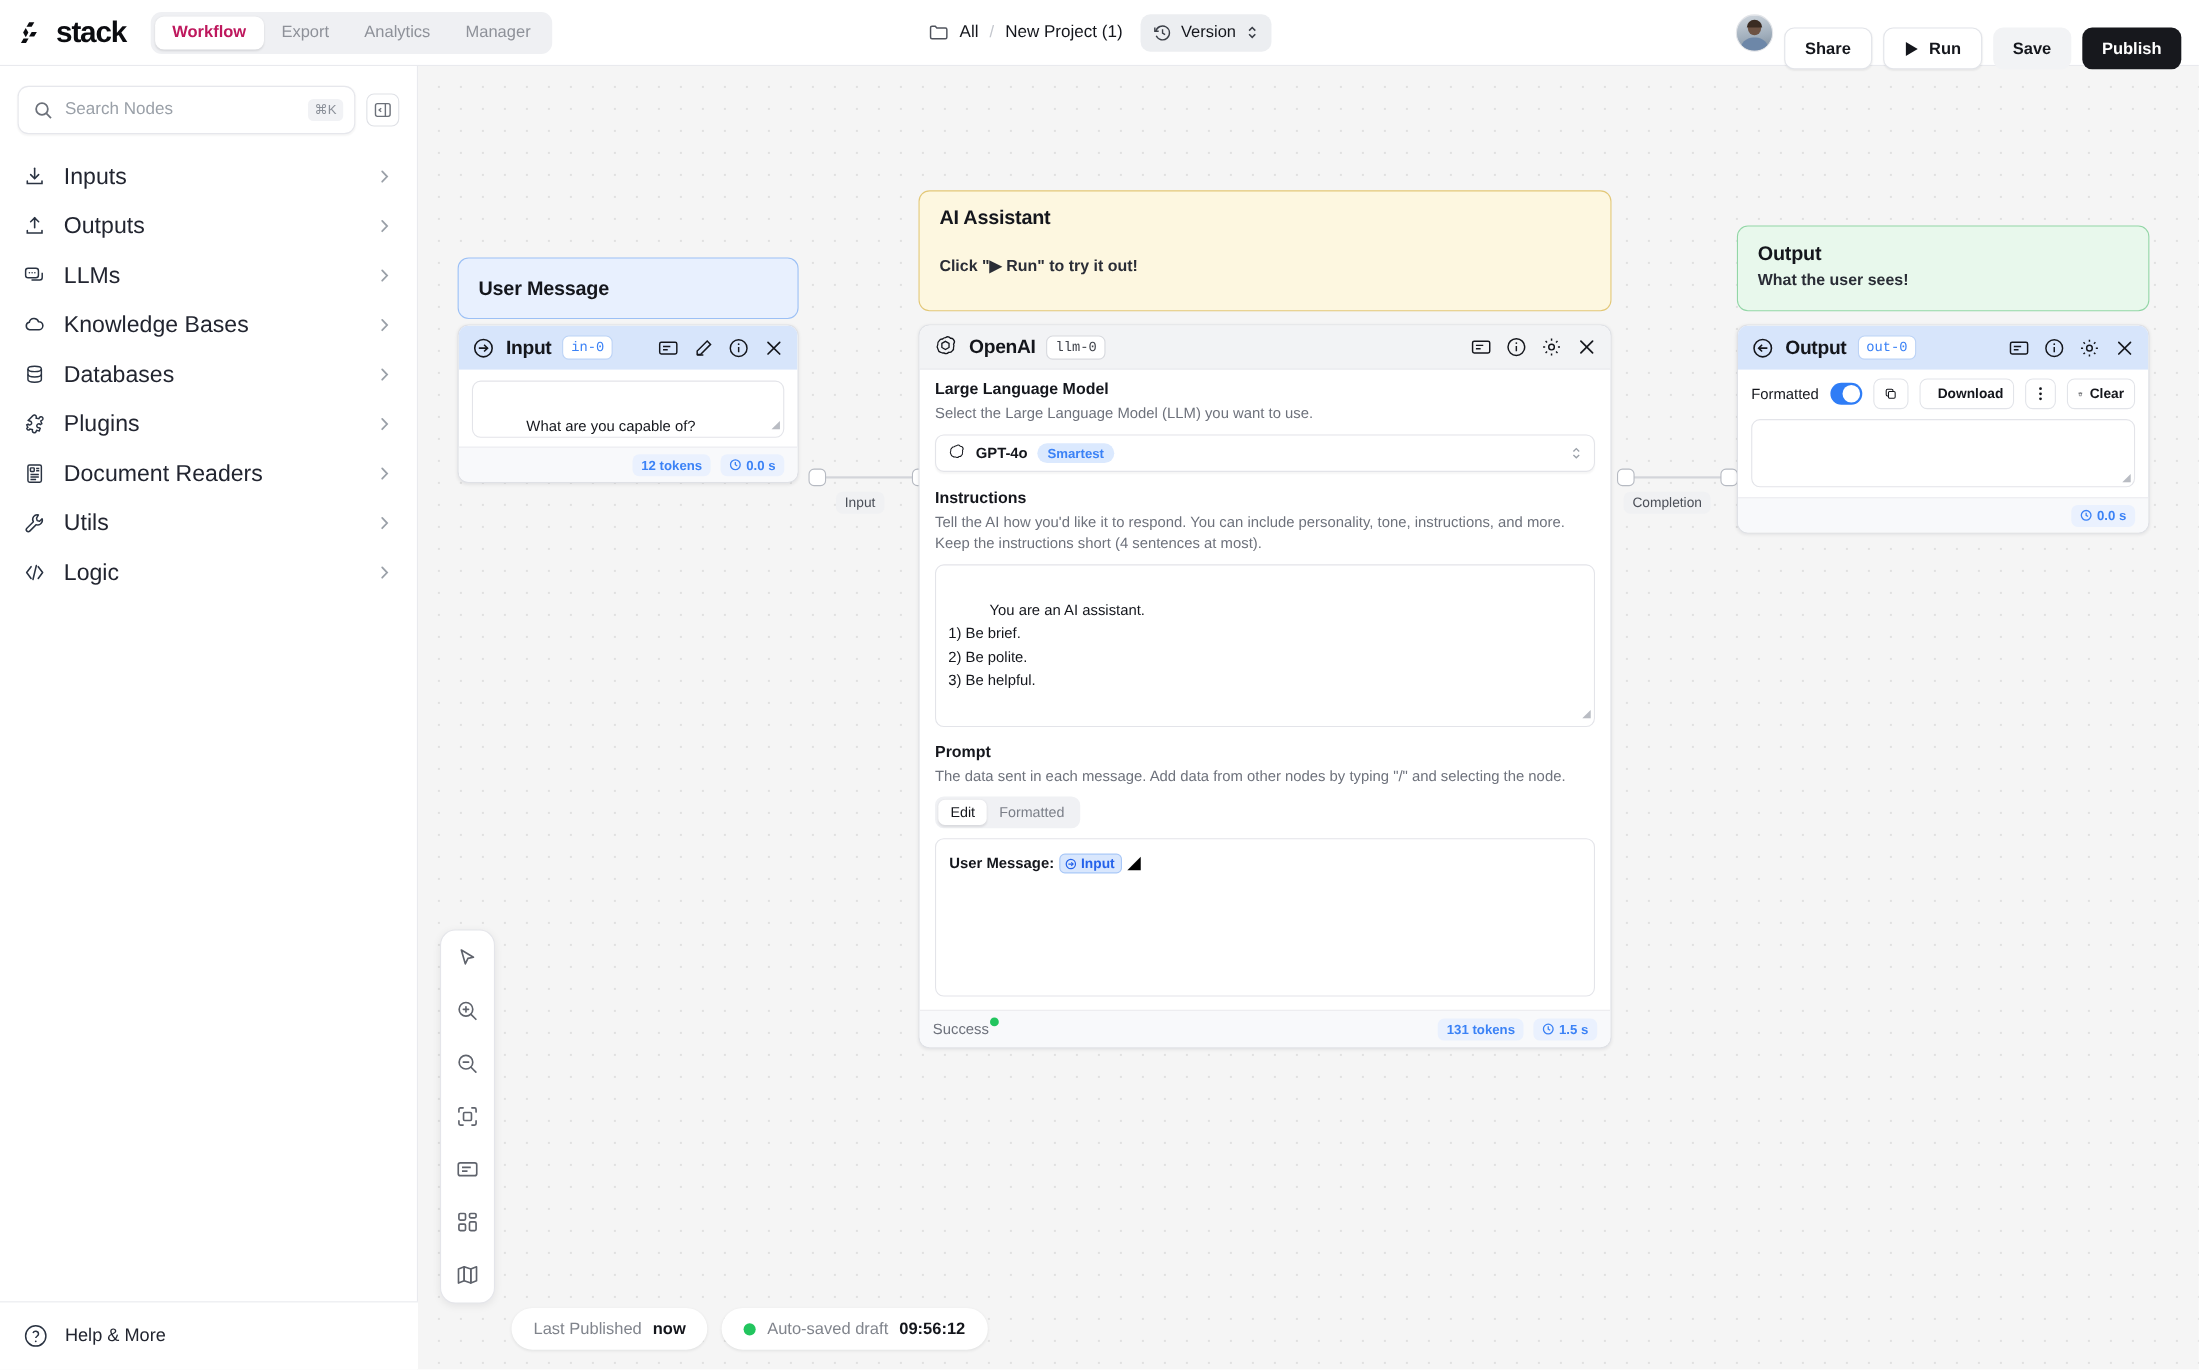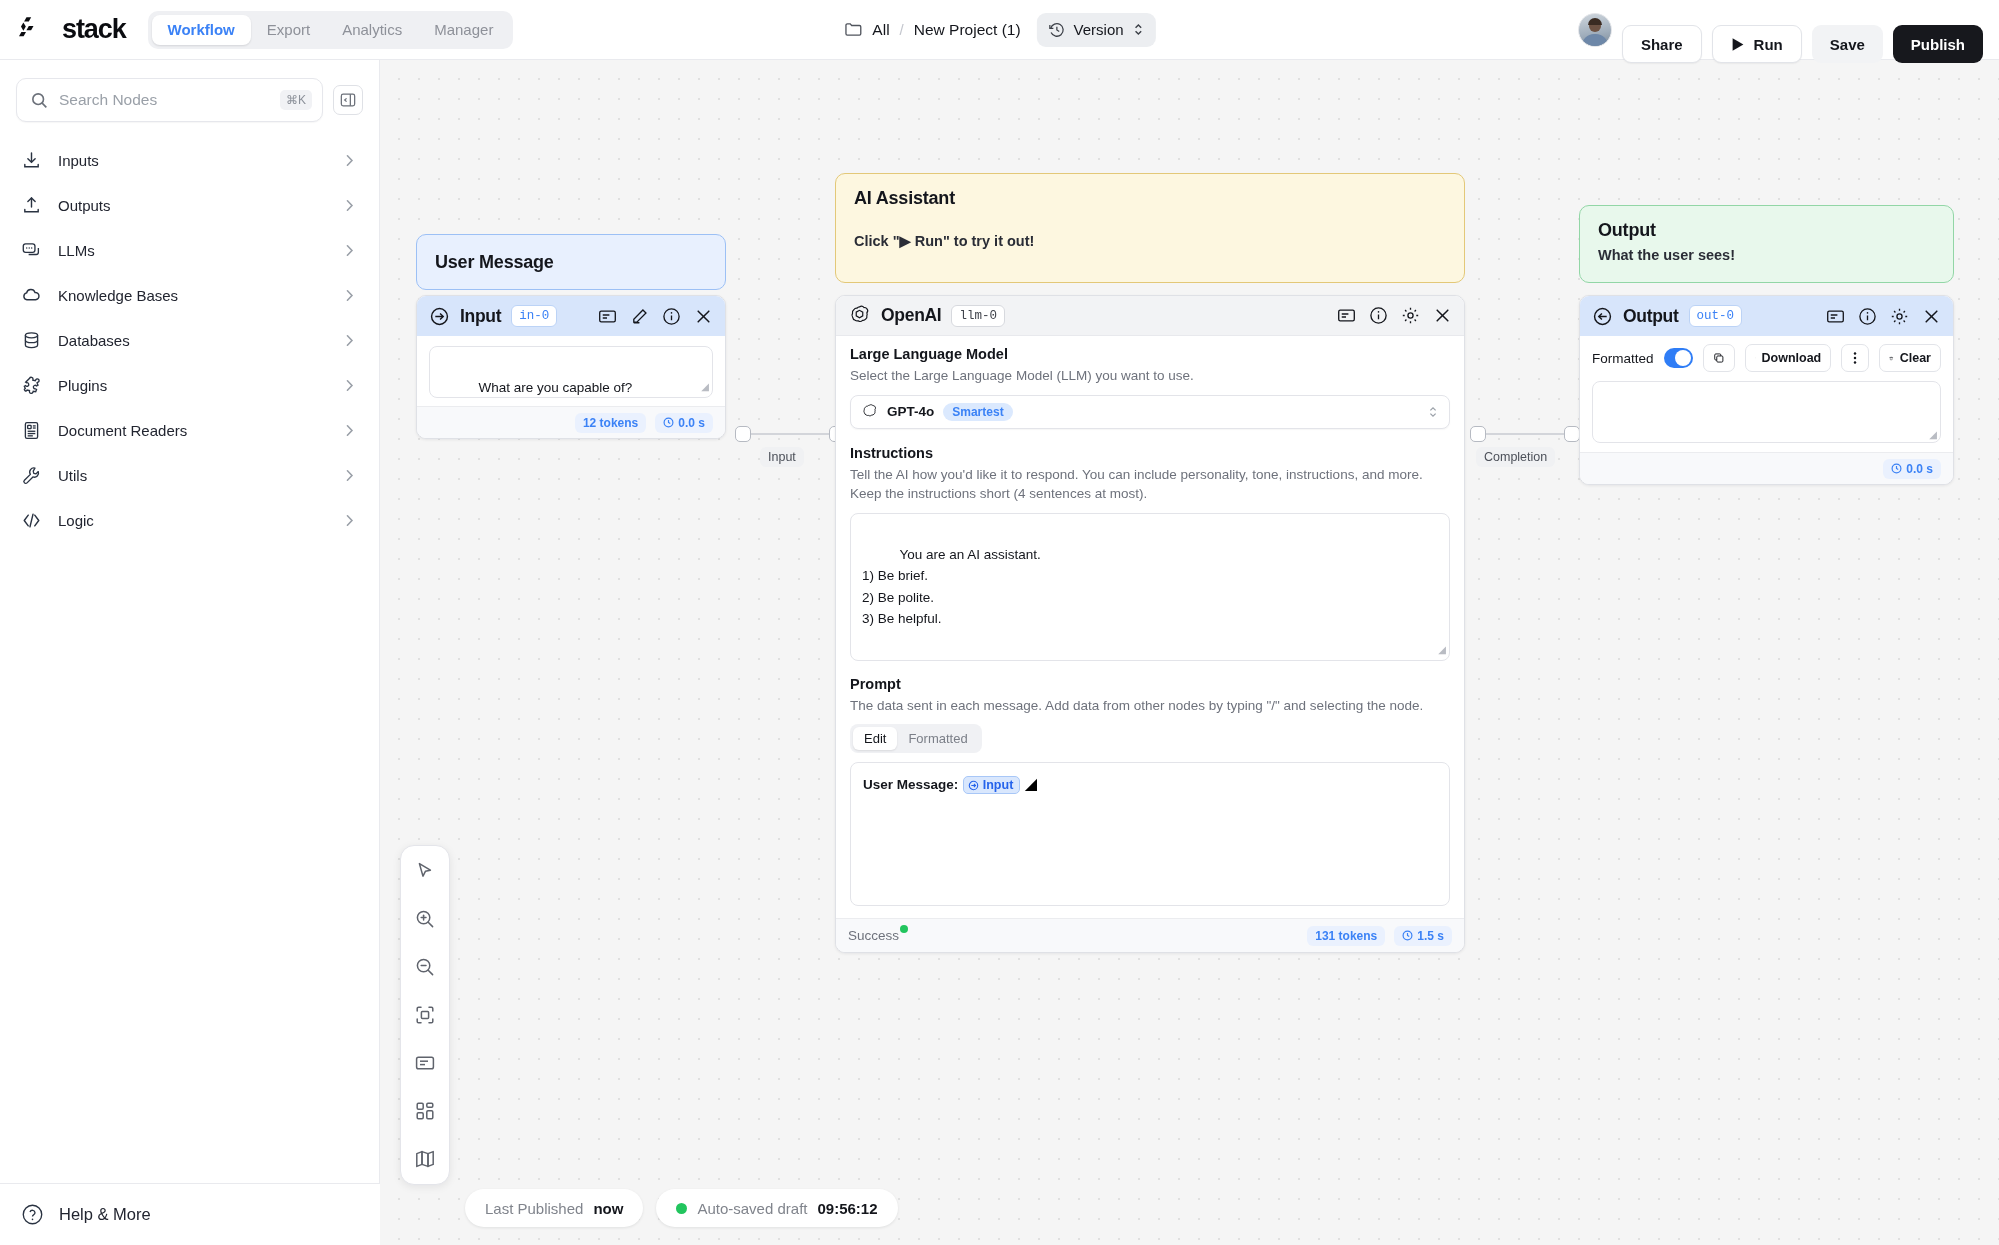--- a/index.html
+++ b/index.html
@@ -11,34 +11,34 @@
     -webkit-font-smoothing: antialiased;
   }
   .app { position: relative; width: 1999px; height: 1245px; }
 
   
   .topbar {
     position: absolute; top: 0; left: 0; width: 1999px; height: 60px;
     background: #fff; border-bottom: 1px solid #e9eaee;
     display: flex; align-items: center; z-index: 40;
   }
-  .brand { display: flex; align-items: flex-start; gap: 18px; margin-left: 18px; }
+  .brand { display: flex; align-items: center; gap: 7px; margin-left: 18px; }
   .brand-mark { width: 26px; height: 26px; display: block; }
   .brand-text { font-size: 27px; font-weight: 700; letter-spacing: -1.1px; color: #0b0c10; }
 
   .navgroup {
     display: flex; align-items: center; background: #eff0f3;
     border-radius: 10px; padding: 4px; margin-left: 22px; height: 38px;
   }
   .navgroup .tab {
     font-size: 15px; color: #8e9199; padding: 6px 16px; border-radius: 8px;
     line-height: 18px; cursor: pointer; white-space: nowrap;
   }
   .navgroup .tab.active {
-    background: #fff; color: #3b82f6; font-weight: 600;
+    background: #fff; color: #be185d; font-weight: 600;
     box-shadow: 0 1px 2px rgba(16,18,26,.12);
   }
 
   .breadcrumb {
     position: absolute; left: 50%; transform: translateX(-50%);
     display: flex; align-items: center; gap: 10px; height: 40px;
   }
   .bc-text { font-size: 15.5px; color: #14161c; font-weight: 500; }
   .bc-sep { color: #c3c6cd; font-size: 15px; }
   .verchip {
@@ -88,21 +88,21 @@
     padding: 3px 6px; font-family:"Liberation Sans",sans-serif; }
   .collapse-btn { width:30px; height:30px; border:1px solid #dfe1e6; border-radius:7px;
     display:flex; align-items:center; justify-content:center; cursor:pointer; background:#fff; }
 
   .navlist { margin-top: 16px; }
   .navitem {
     display: flex; align-items: center; height: 45px; padding: 0 22px 0 20px;
     cursor: pointer; gap: 16px;
   }
   .navitem .ico { width: 22px; height: 22px; flex: none; display:flex; align-items:center; justify-content:center; }
-  .navitem .txt { flex: 1; font-size: 15px; color: #222530; }
+  .navitem .txt { flex: 1; font-size: 21px; color: #222530; }
   .navitem .chev { color: #9aa0a8; flex: none; }
 
   .helpbar {
     position: absolute; left: 0; bottom: 0; width: 380px; height: 62px;
     border-top: 1px solid #e9eaee; display: flex; align-items: center;
     gap: 14px; padding-left: 20px; cursor: pointer; background:#fff;
   }
   .helpbar .txt { font-size: 16.5px; color: #222530; font-weight: 500; }
 
   

